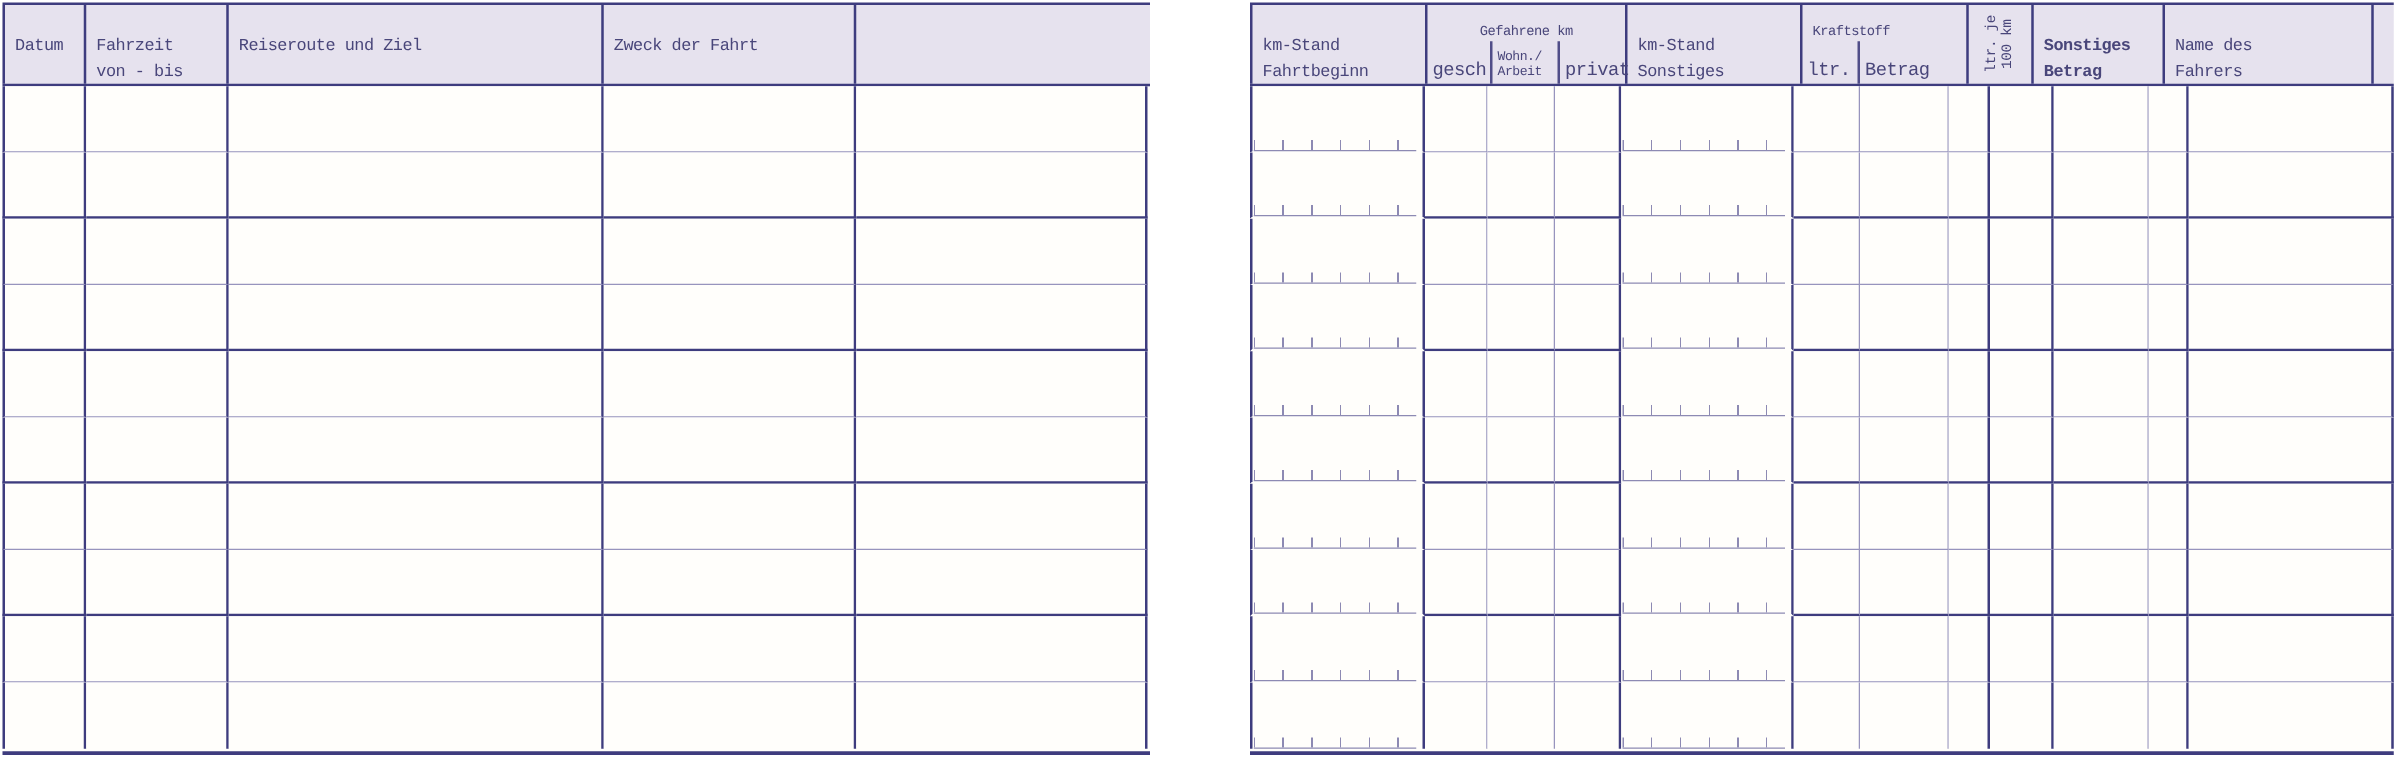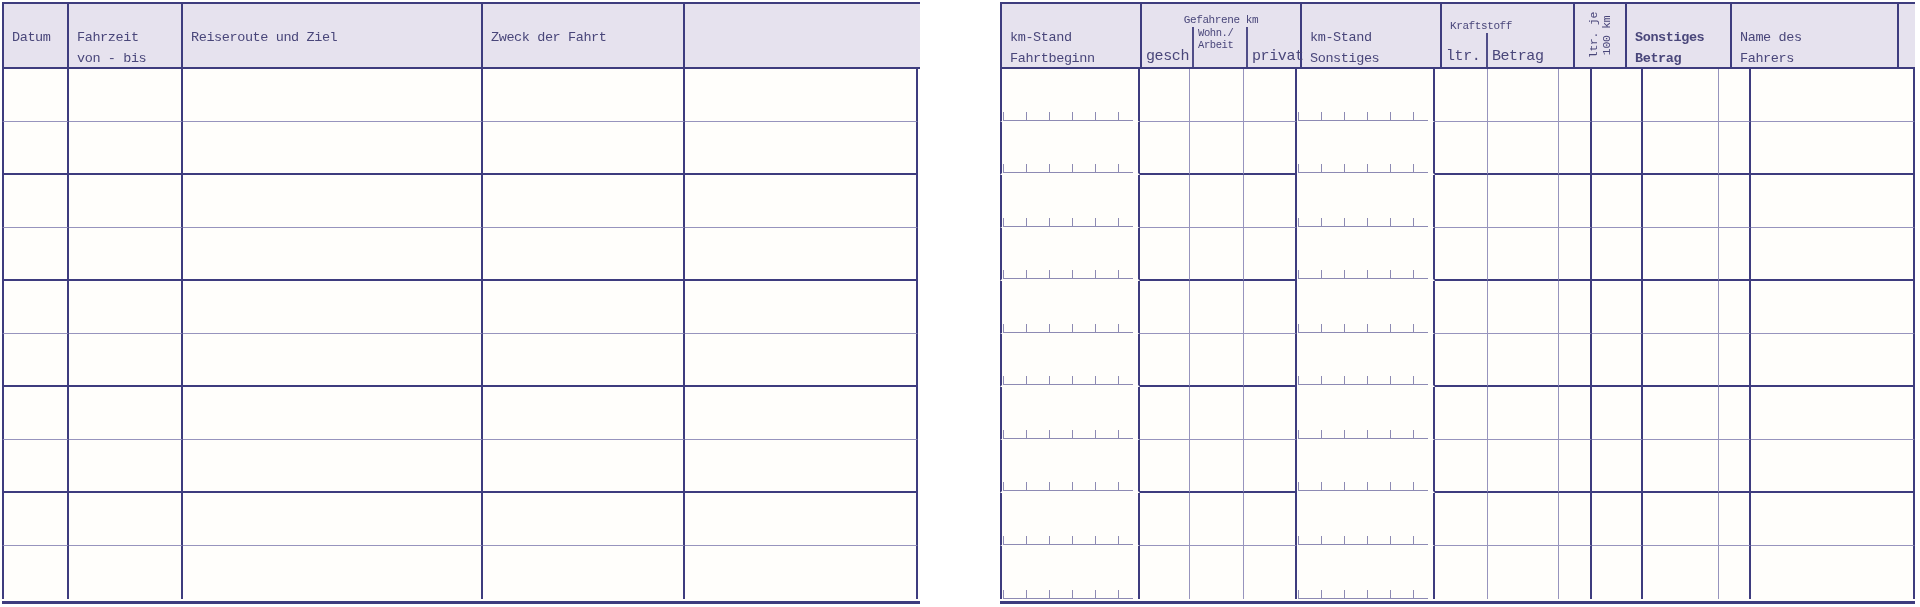--- a/index.html
+++ b/index.html
@@ -18,21 +18,21 @@
   .ftable.left{left:2px;width:918px;}
   .ftable.right{left:1000px;width:915px;}
 
   .hrow{display:flex;height:65px;border-bottom:2px solid var(--dark);background:var(--hbg);}
   .hcell{position:relative;height:100%;padding:23px 6px 0 8px;font-size:13.5px;line-height:21px;letter-spacing:-0.4px;}
   .hgroup{display:flex;flex-direction:column;height:100%;}
   .htitle{height:29px;display:flex;align-items:flex-end;justify-content:center;font-size:11px;letter-spacing:-0.4px;padding-bottom:1px;}
   .htitle.left-align{justify-content:flex-start;padding-left:8px;}
   .hsub{flex:1;display:flex;}
   .hsubcell{display:flex;flex-direction:column;justify-content:flex-end;padding:0 2px 4px 4px;font-size:15px;letter-spacing:-0.4px;line-height:13px;}
-  .hsubcell.two{font-size:10.5px;line-height:12px;padding-bottom:16px;}
+  .hsubcell.two{font-size:10.5px;line-height:12px;padding-bottom:3px;}
   .hsubcell.bl{border-left:2px solid #504d88;}
 
   
   .w-datum{width:67px;border-left:2px solid var(--dark);}
   .w-fzeit{width:114px;font-family:Liberation Mono, monospace;}
   .w-reise{width:300px;}
   .w-zweck{width:202px;}
   .w-bes{width:233px;}
 
   .w-kmb{width:142px;border-left:2px solid var(--dark);}

